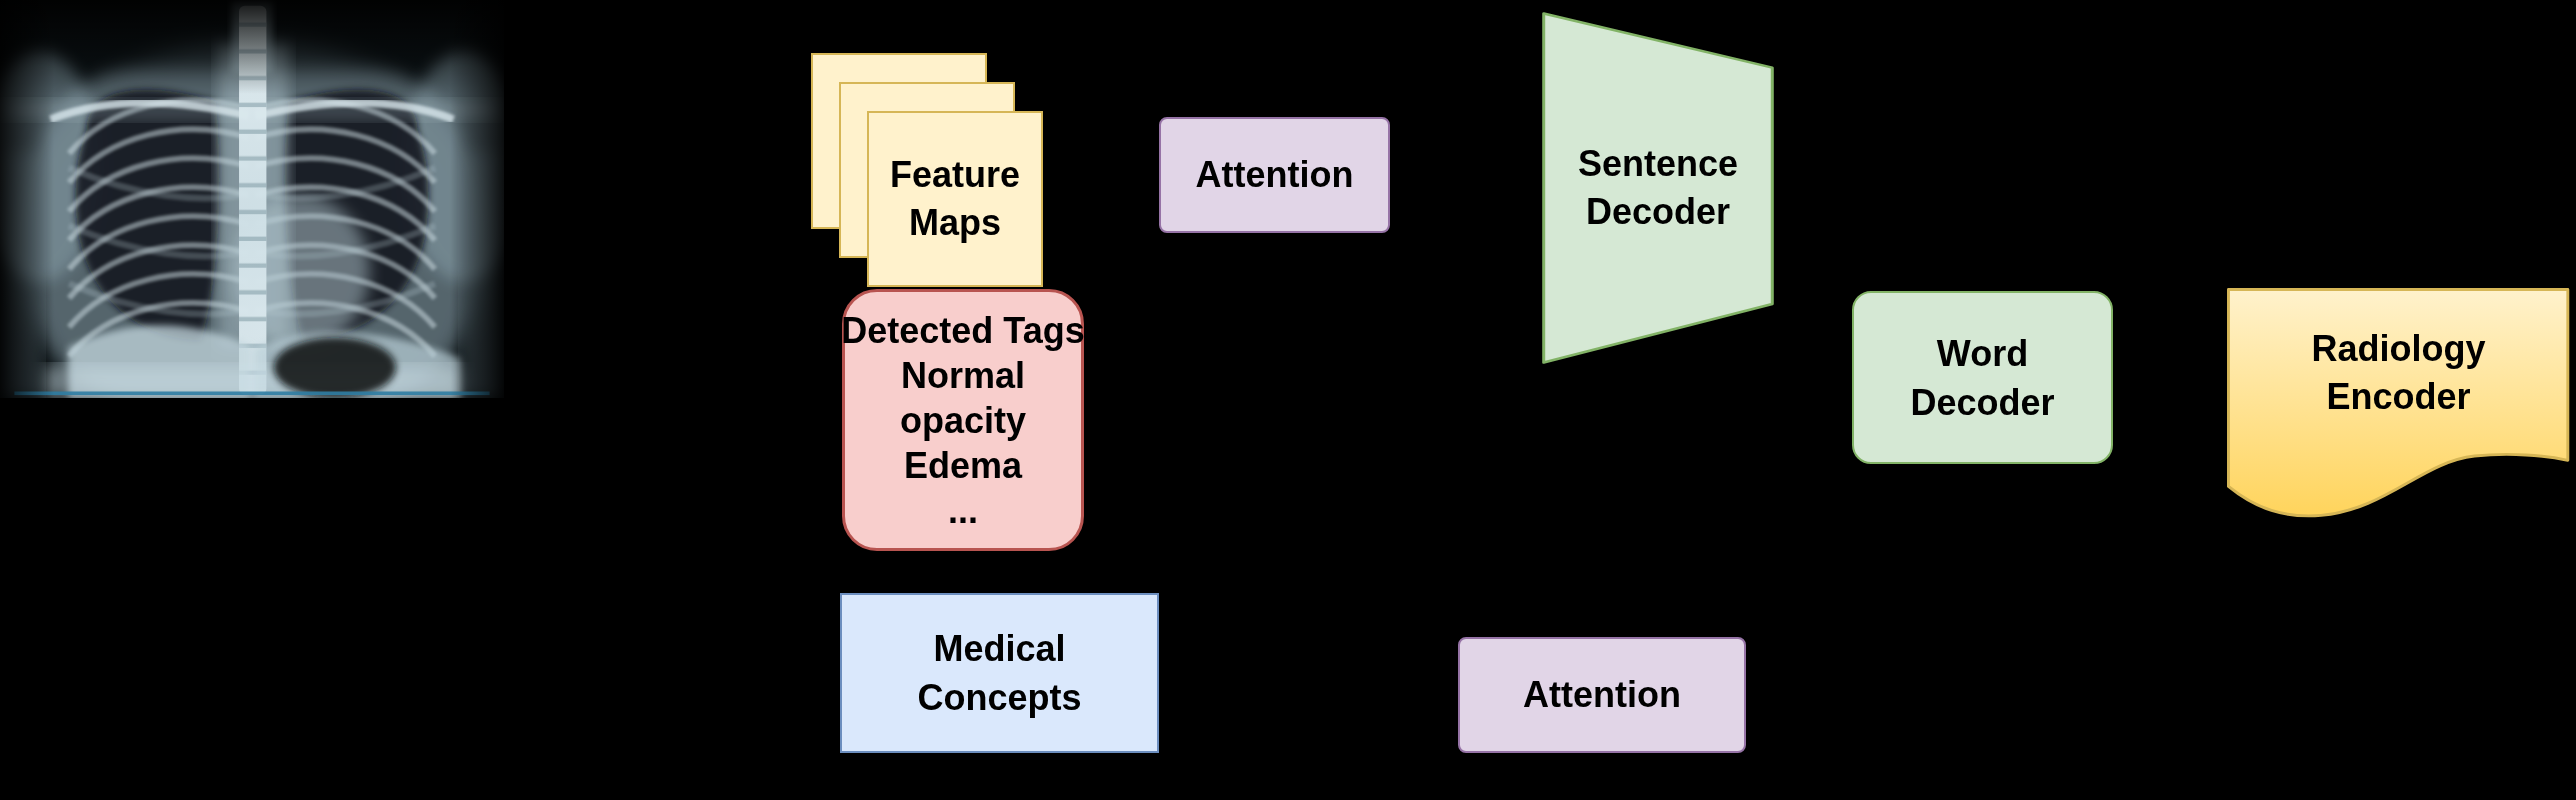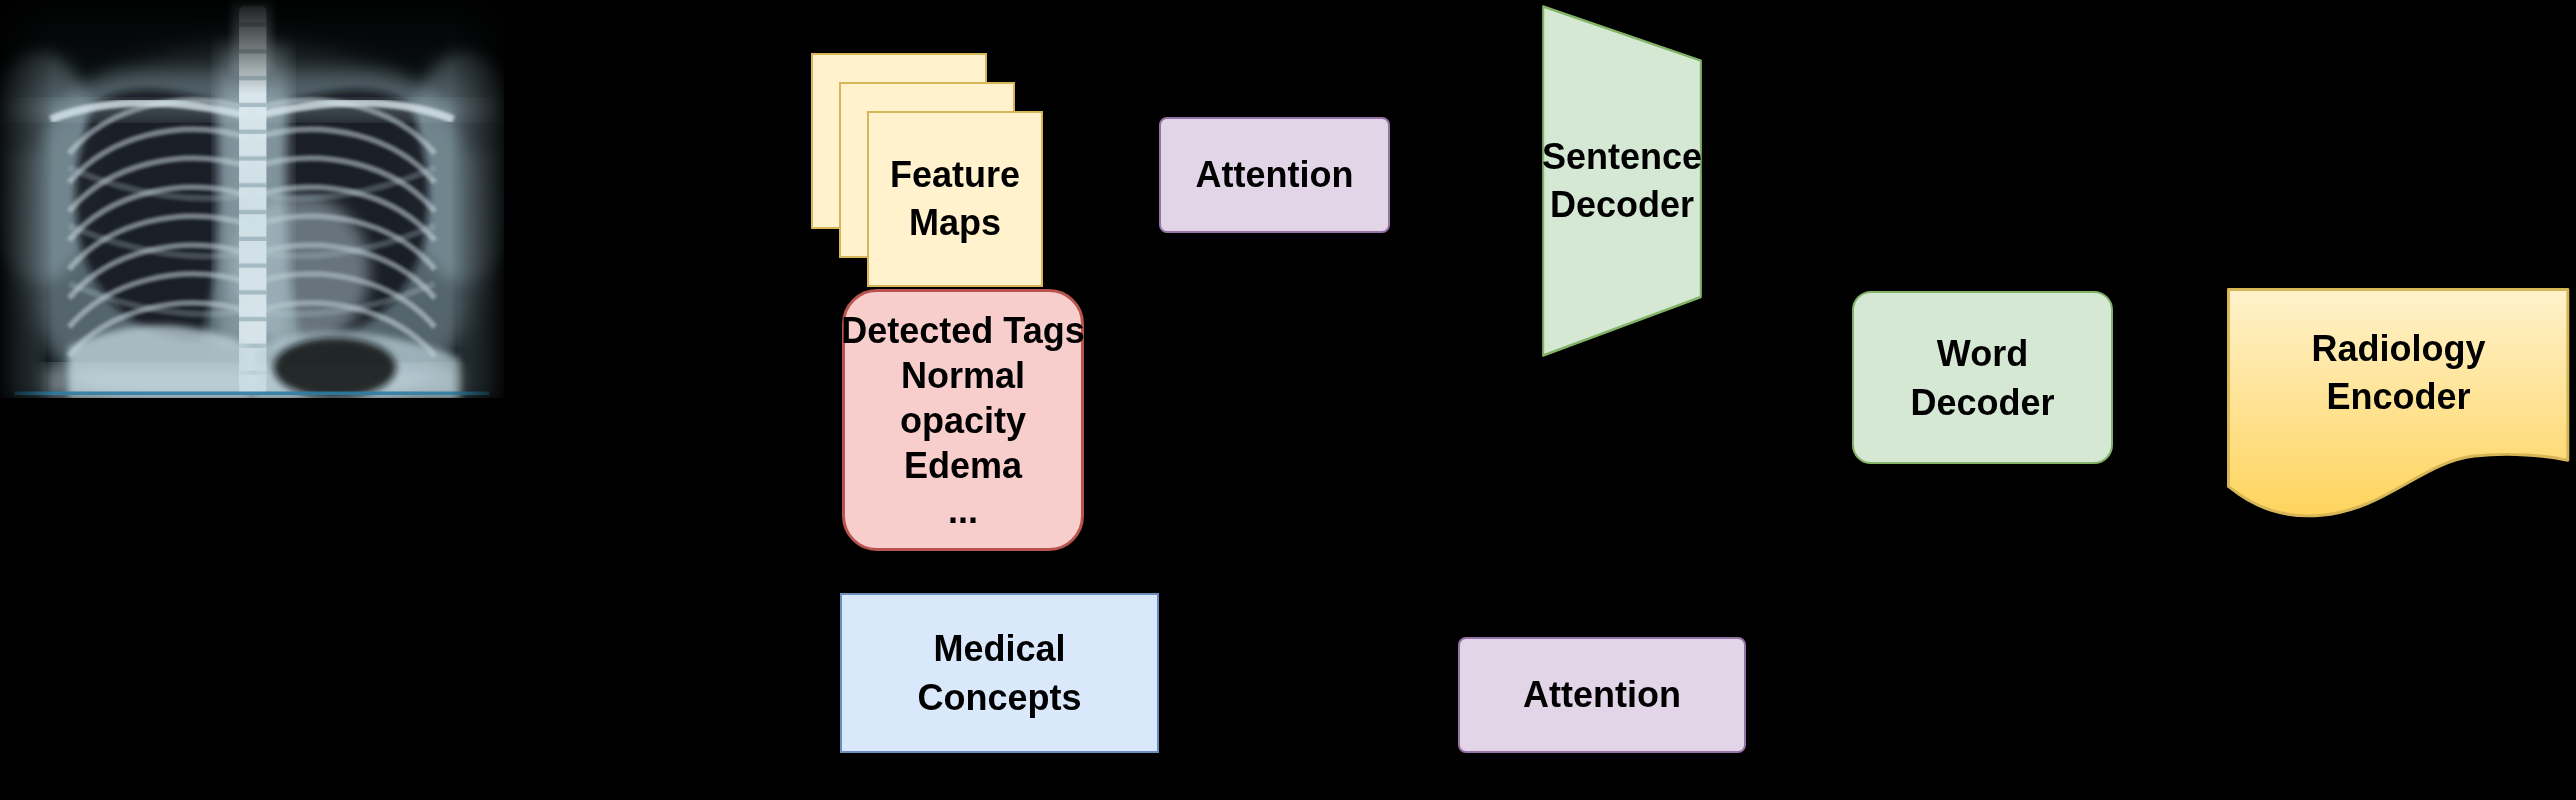--- a/index.html
+++ b/index.html
@@ -60,21 +60,21 @@
 
   
   .attn {
     background: #E1D5E7; border: 2.9px solid #9673A6; border-radius: 8px;
     box-sizing: border-box;
   }
   .attn-top    { left: 1159px; top: 117px; width: 231px; height: 116px; }
   .attn-bottom { left: 1458px; top: 637px; width: 288px; height: 116px; }
 
   
-  .sdecoder { left: 1542px; top: 5px; width: 160px; height: 352px; }
+  .sdecoder { left: 1542px; top: 12px; width: 196px; height: 352px; padding-left: 36px; }
 
   
   .wdecoder {
     left: 1852px; top: 291px; width: 261px; height: 173px;
     background: #D5E8D4; border: 2.9px solid #82B366; border-radius: 19px;
     box-sizing: border-box;
   }
   .wdecoder .lbl { line-height: 49px; }
 
   

